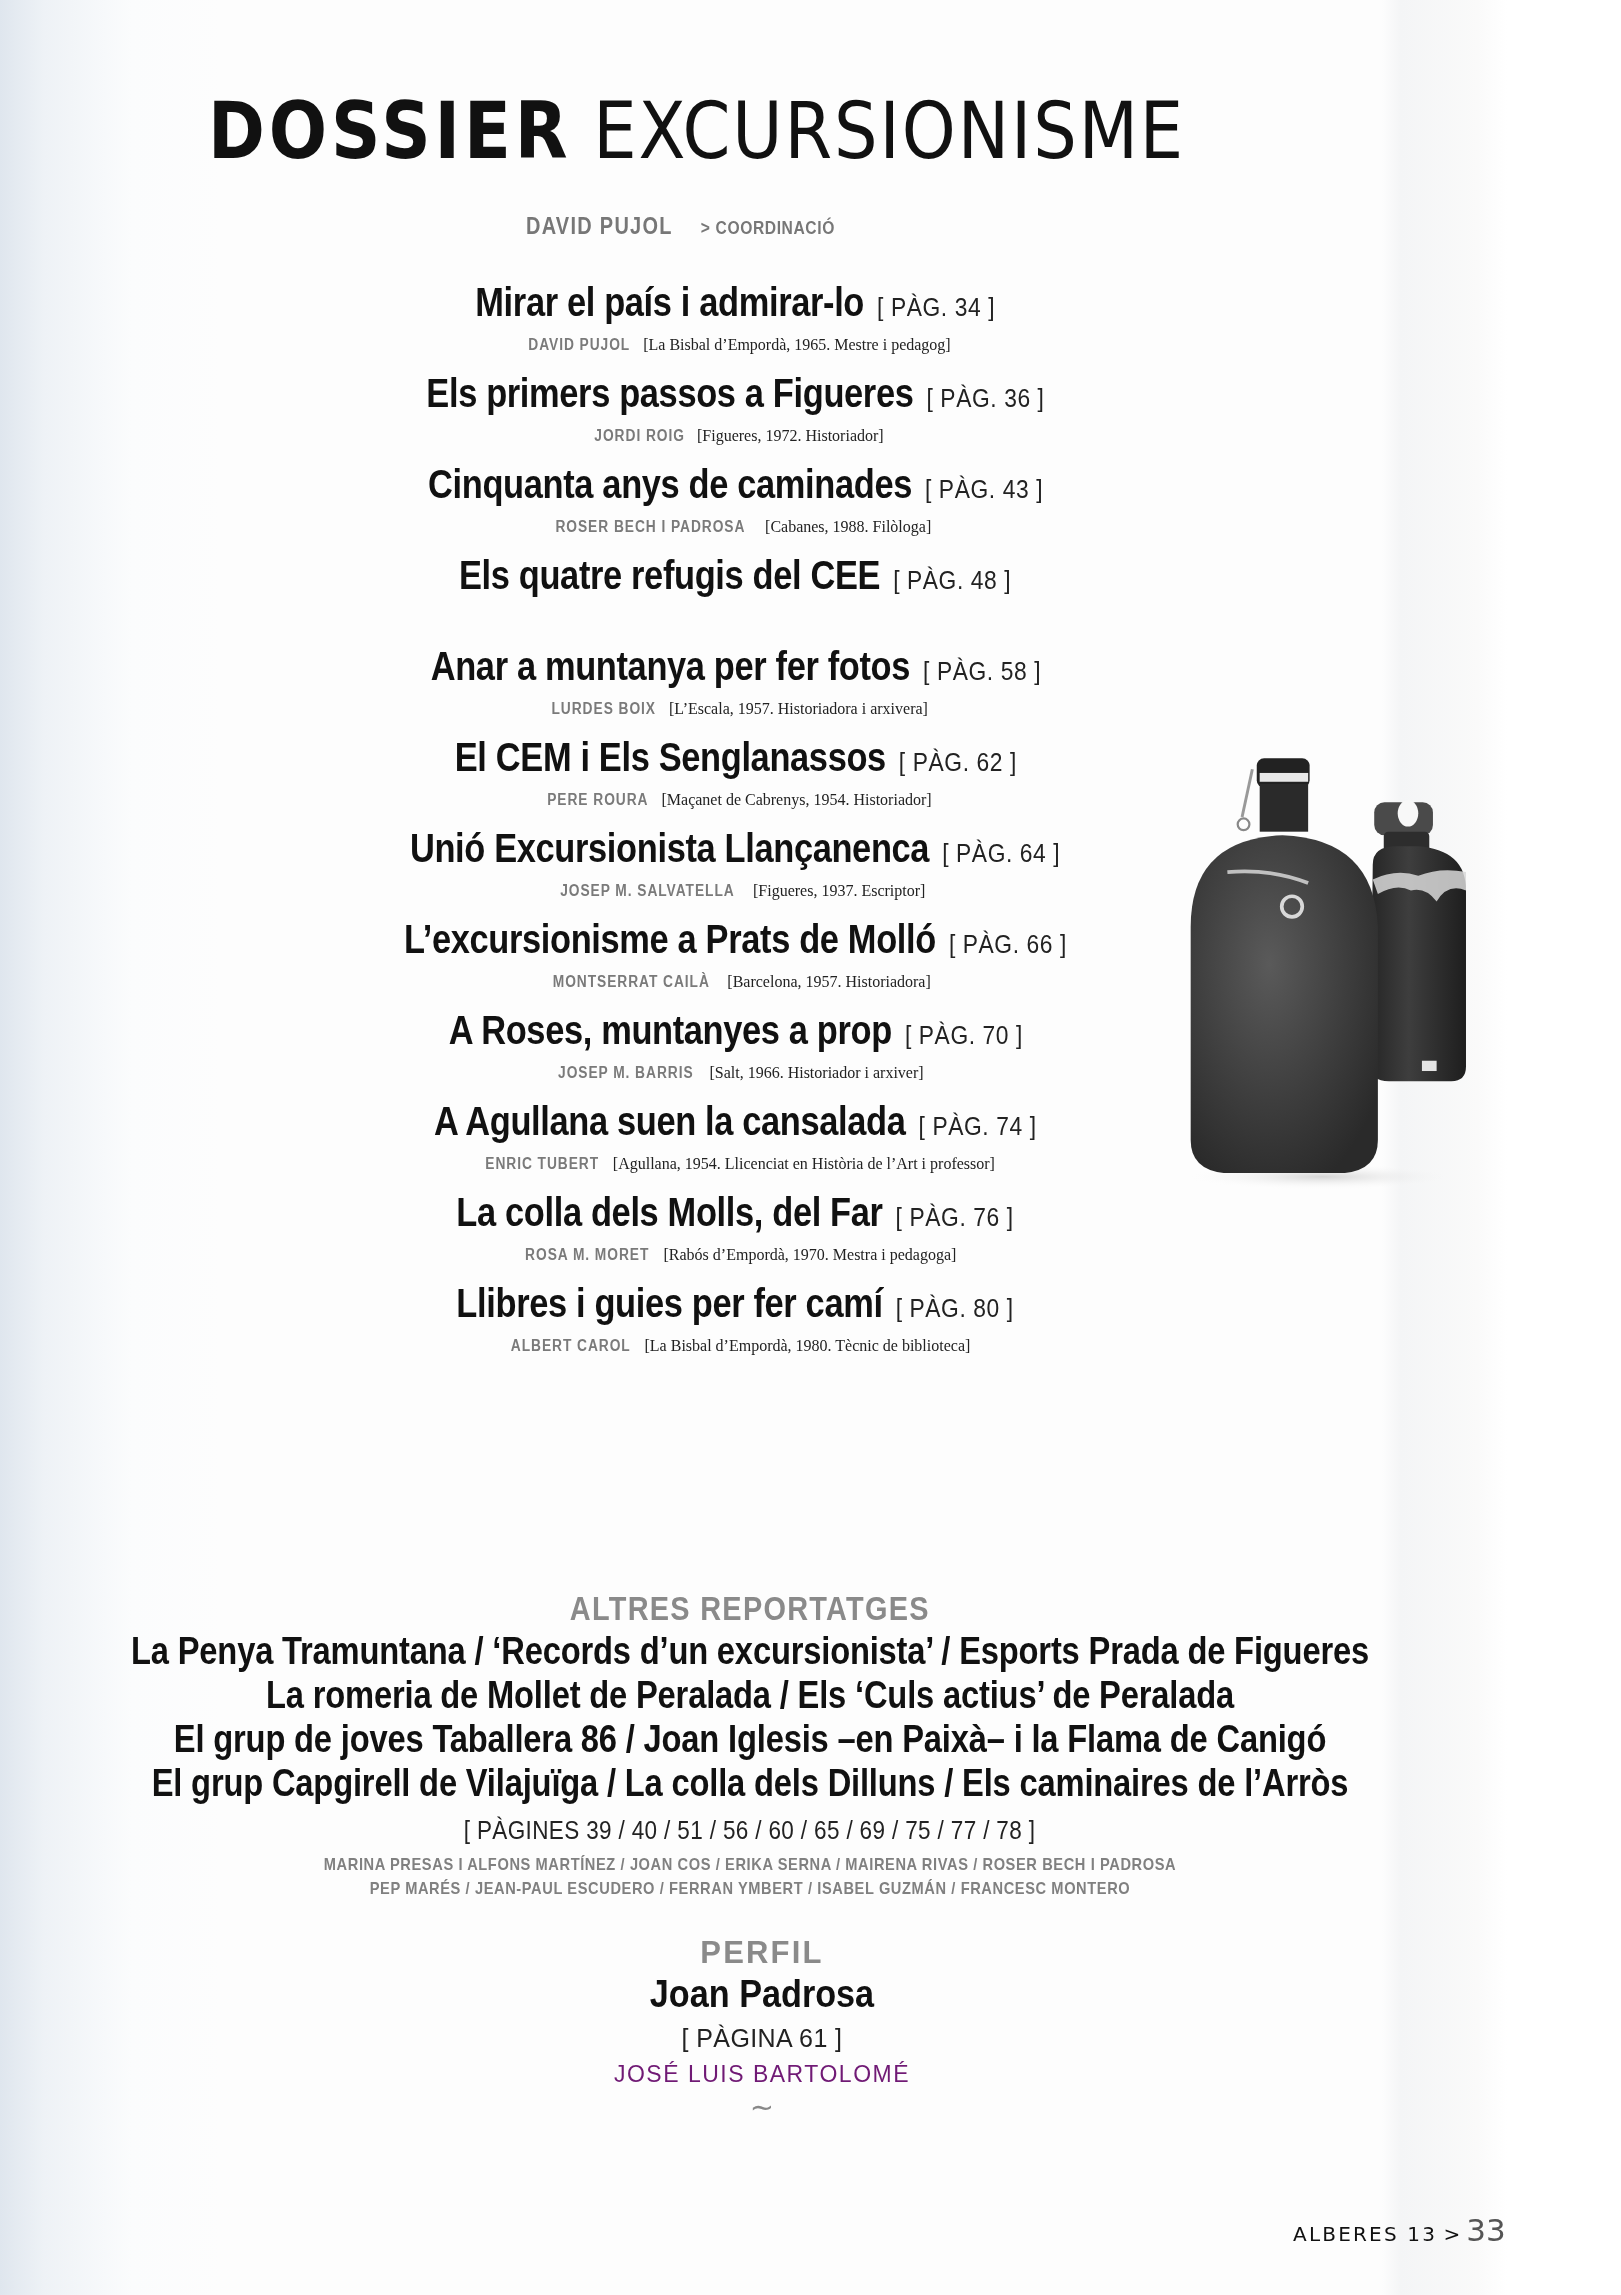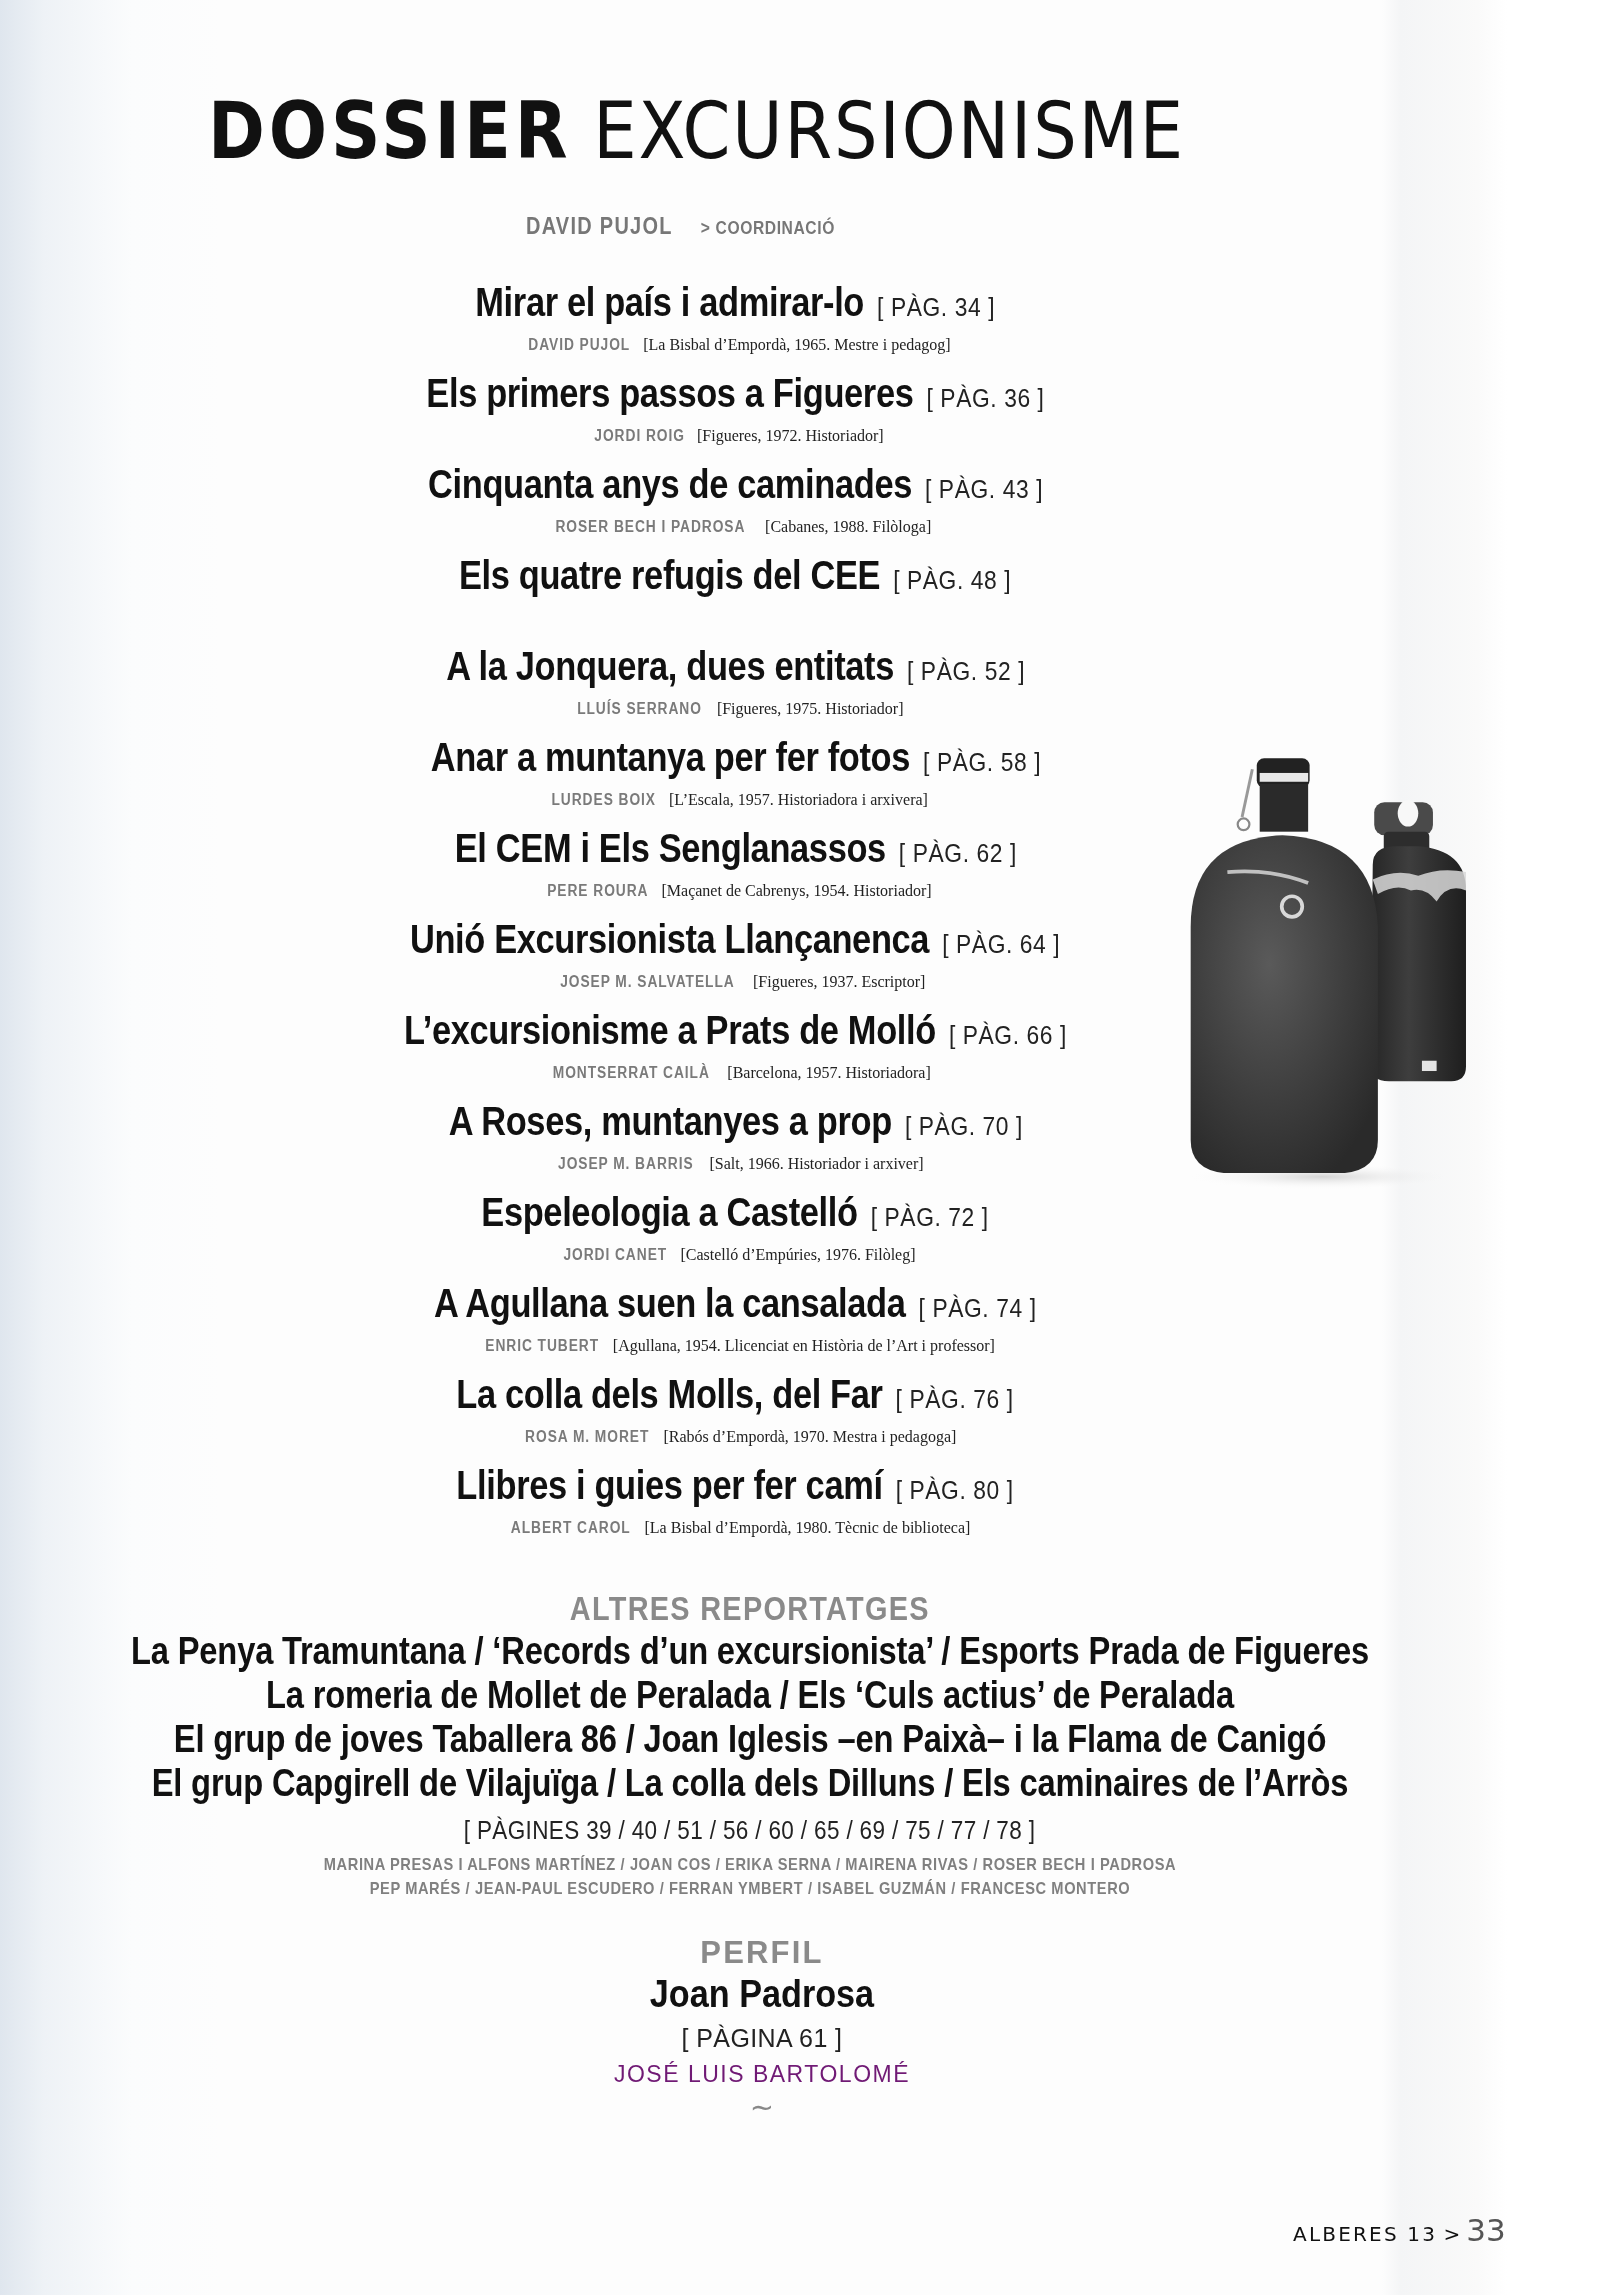--- a/index.html
+++ b/index.html
@@ -269,46 +269,38 @@
     <div class="author-line"><span class="author-name">JORDI ROIG</span> <span class="author-bio">[Figueres, 1972. Historiador]</span></div>
   </div>
   <div class="toc-entry">
     <div class="title-line"><span>Cinquanta anys de caminades</span> <span class="page-ref">[ PÀG. 43 ]</span></div>
     <div class="author-line"><span class="author-name">ROSER BECH I PADROSA</span> <span class="author-bio">[Cabanes, 1988. Filòloga]</span></div>
   </div>
   <div class="toc-entry">
     <div class="title-line"><span>Els quatre refugis del CEE</span> <span class="page-ref">[ PÀG. 48 ]</span></div>
   </div>
   <div class="toc-entry">
-    <div class="title-line"><span>A la Jonquera, dues entitats</span> <span class="page-ref">[ PÀG. 52 ]</span></div>
-    <div class="author-line"><span class="author-name">LLUÍS SERRANO</span> <span class="author-bio">[Figueres, 1975. Historiador]</span></div>
-  </div>
-  <div class="toc-entry">
     <div class="title-line"><span>Anar a muntanya per fer fotos</span> <span class="page-ref">[ PÀG. 58 ]</span></div>
     <div class="author-line"><span class="author-name">LURDES BOIX</span> <span class="author-bio">[L’Escala, 1957. Historiadora i arxivera]</span></div>
   </div>
   <div class="toc-entry">
     <div class="title-line"><span>El CEM i Els Senglanassos</span> <span class="page-ref">[ PÀG. 62 ]</span></div>
     <div class="author-line"><span class="author-name">PERE ROURA</span> <span class="author-bio">[Maçanet de Cabrenys, 1954. Historiador]</span></div>
   </div>
   <div class="toc-entry">
     <div class="title-line"><span>Unió Excursionista Llançanenca</span> <span class="page-ref">[ PÀG. 64 ]</span></div>
     <div class="author-line"><span class="author-name">JOSEP M. SALVATELLA</span> <span class="author-bio">[Figueres, 1937. Escriptor]</span></div>
   </div>
   <div class="toc-entry">
     <div class="title-line"><span>L’excursionisme a Prats de Molló</span> <span class="page-ref">[ PÀG. 66 ]</span></div>
     <div class="author-line"><span class="author-name">MONTSERRAT CAILÀ</span> <span class="author-bio">[Barcelona, 1957. Historiadora]</span></div>
   </div>
   <div class="toc-entry">
     <div class="title-line"><span>A Roses, muntanyes a prop</span> <span class="page-ref">[ PÀG. 70 ]</span></div>
     <div class="author-line"><span class="author-name">JOSEP M. BARRIS</span> <span class="author-bio">[Salt, 1966. Historiador i arxiver]</span></div>
-  </div>
-  <div class="toc-entry">
-    <div class="title-line"><span>Espeleologia a Castelló</span> <span class="page-ref">[ PÀG. 72 ]</span></div>
-    <div class="author-line"><span class="author-name">JORDI CANET</span> <span class="author-bio">[Castelló d’Empúries, 1976. Filòleg]</span></div>
   </div>
   <div class="toc-entry">
     <div class="title-line"><span>A Agullana suen la cansalada</span> <span class="page-ref">[ PÀG. 74 ]</span></div>
     <div class="author-line"><span class="author-name">ENRIC TUBERT</span> <span class="author-bio">[Agullana, 1954. Llicenciat en Història de l’Art i professor]</span></div>
   </div>
   <div class="toc-entry">
     <div class="title-line"><span>La colla dels Molls, del Far</span> <span class="page-ref">[ PÀG. 76 ]</span></div>
     <div class="author-line"><span class="author-name">ROSA M. MORET</span> <span class="author-bio">[Rabós d’Empordà, 1970. Mestra i pedagoga]</span></div>
   </div>
   <div class="toc-entry">

